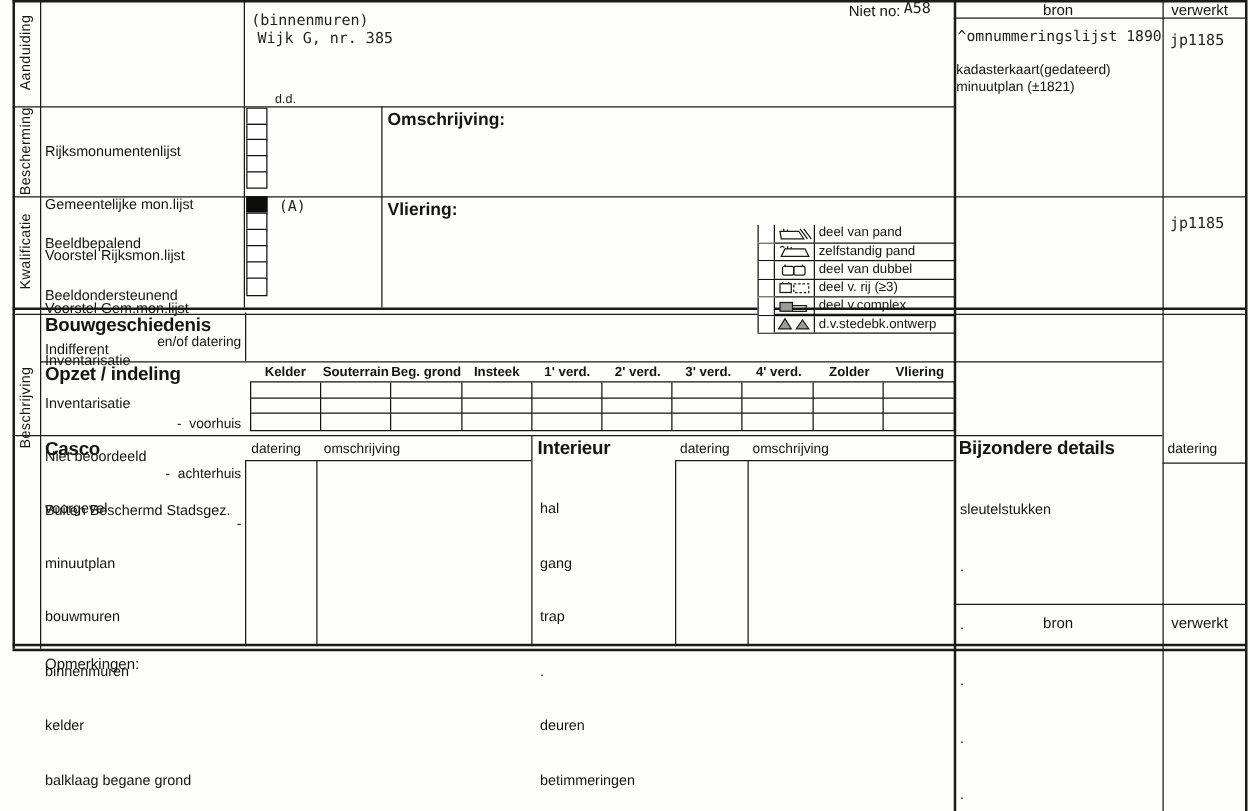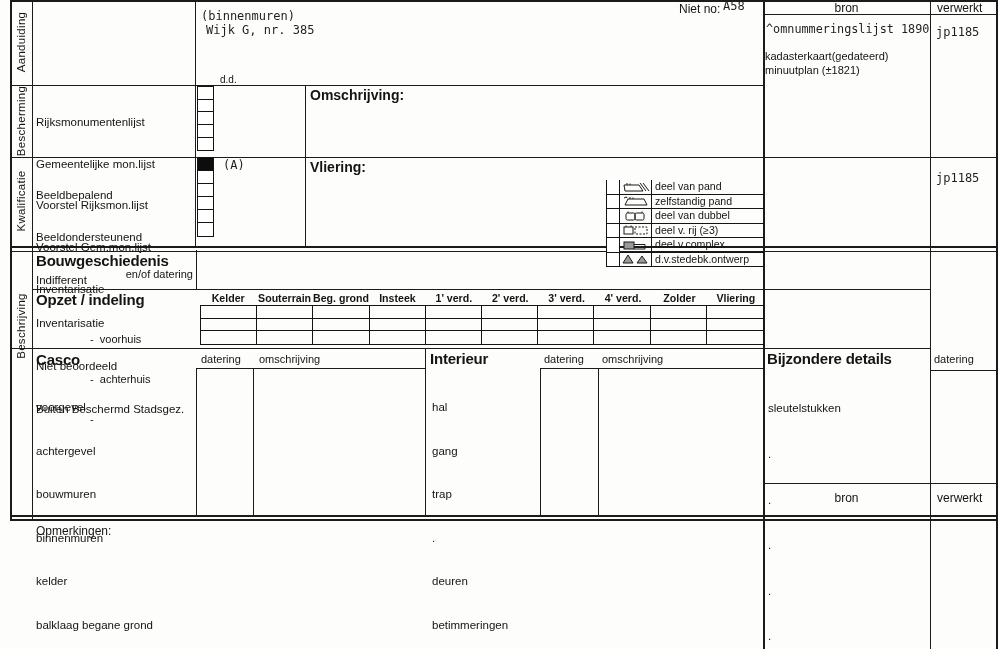--- a/index.html
+++ b/index.html
@@ -201,21 +201,21 @@
       <div class="plb">d.v.stedebk.ontwerp</div>
     </div>
   </div>
   <div class="mono" style="left:936px;top:172px;font-size:12px">jp1185</div>
 
   <div class="bt" style="left:36px;top:252px">Bouwgeschiedenis</div>
   <div class="lbl" style="left:63px;top:268px;width:130px;text-align:right">en/of datering</div>
   <div class="area" style="left:200px;top:252px;width:560px;height:35px"></div>
 
   <div class="bt" style="left:36px;top:291px">Opzet / indeling</div>
-  <div class="list" style="left:90px;top:306px;width:103px;text-align:left;font-size:11px;line-height:13.4px">
+  <div class="list" style="left:90px;top:306px;width:103px;text-align:right;font-size:11px;line-height:13.4px">
     <div class="r">-  voorhuis</div>
     <div class="r">-  achterhuis</div>
     <div class="r">-</div>
   </div>
   <div class="ohead">
     <b>Kelder</b>
     <b>Souterrain</b>
     <b>Beg. grond</b>
     <b>Insteek</b>
     <b>1' verd.</b>
@@ -256,21 +256,21 @@
       <i></i>
       <i></i>
       <i></i>
   </div>
 
   <div class="bt" style="left:36px;top:351px">Casco</div>
   <div class="lbl" style="left:201px;top:353px;font-size:11px">datering</div>
   <div class="lbl" style="left:259px;top:353px;font-size:11px">omschrijving</div>
   <div class="list" style="left:36px;top:371px;font-size:11.5px;line-height:14.5px">
     <div class="r">voorgevel</div>
-    <div class="r">achtergevel</div>
+    <div class="r">minuutplan</div>
     <div class="r">bouwmuren</div>
     <div class="r">binnenmuren</div>
     <div class="r">kelder</div>
     <div class="r">balklaag begane grond</div>
     
     
     
     
   </div>
   <div class="area" style="left:198px;top:370px;width:54px;height:145px"></div>

